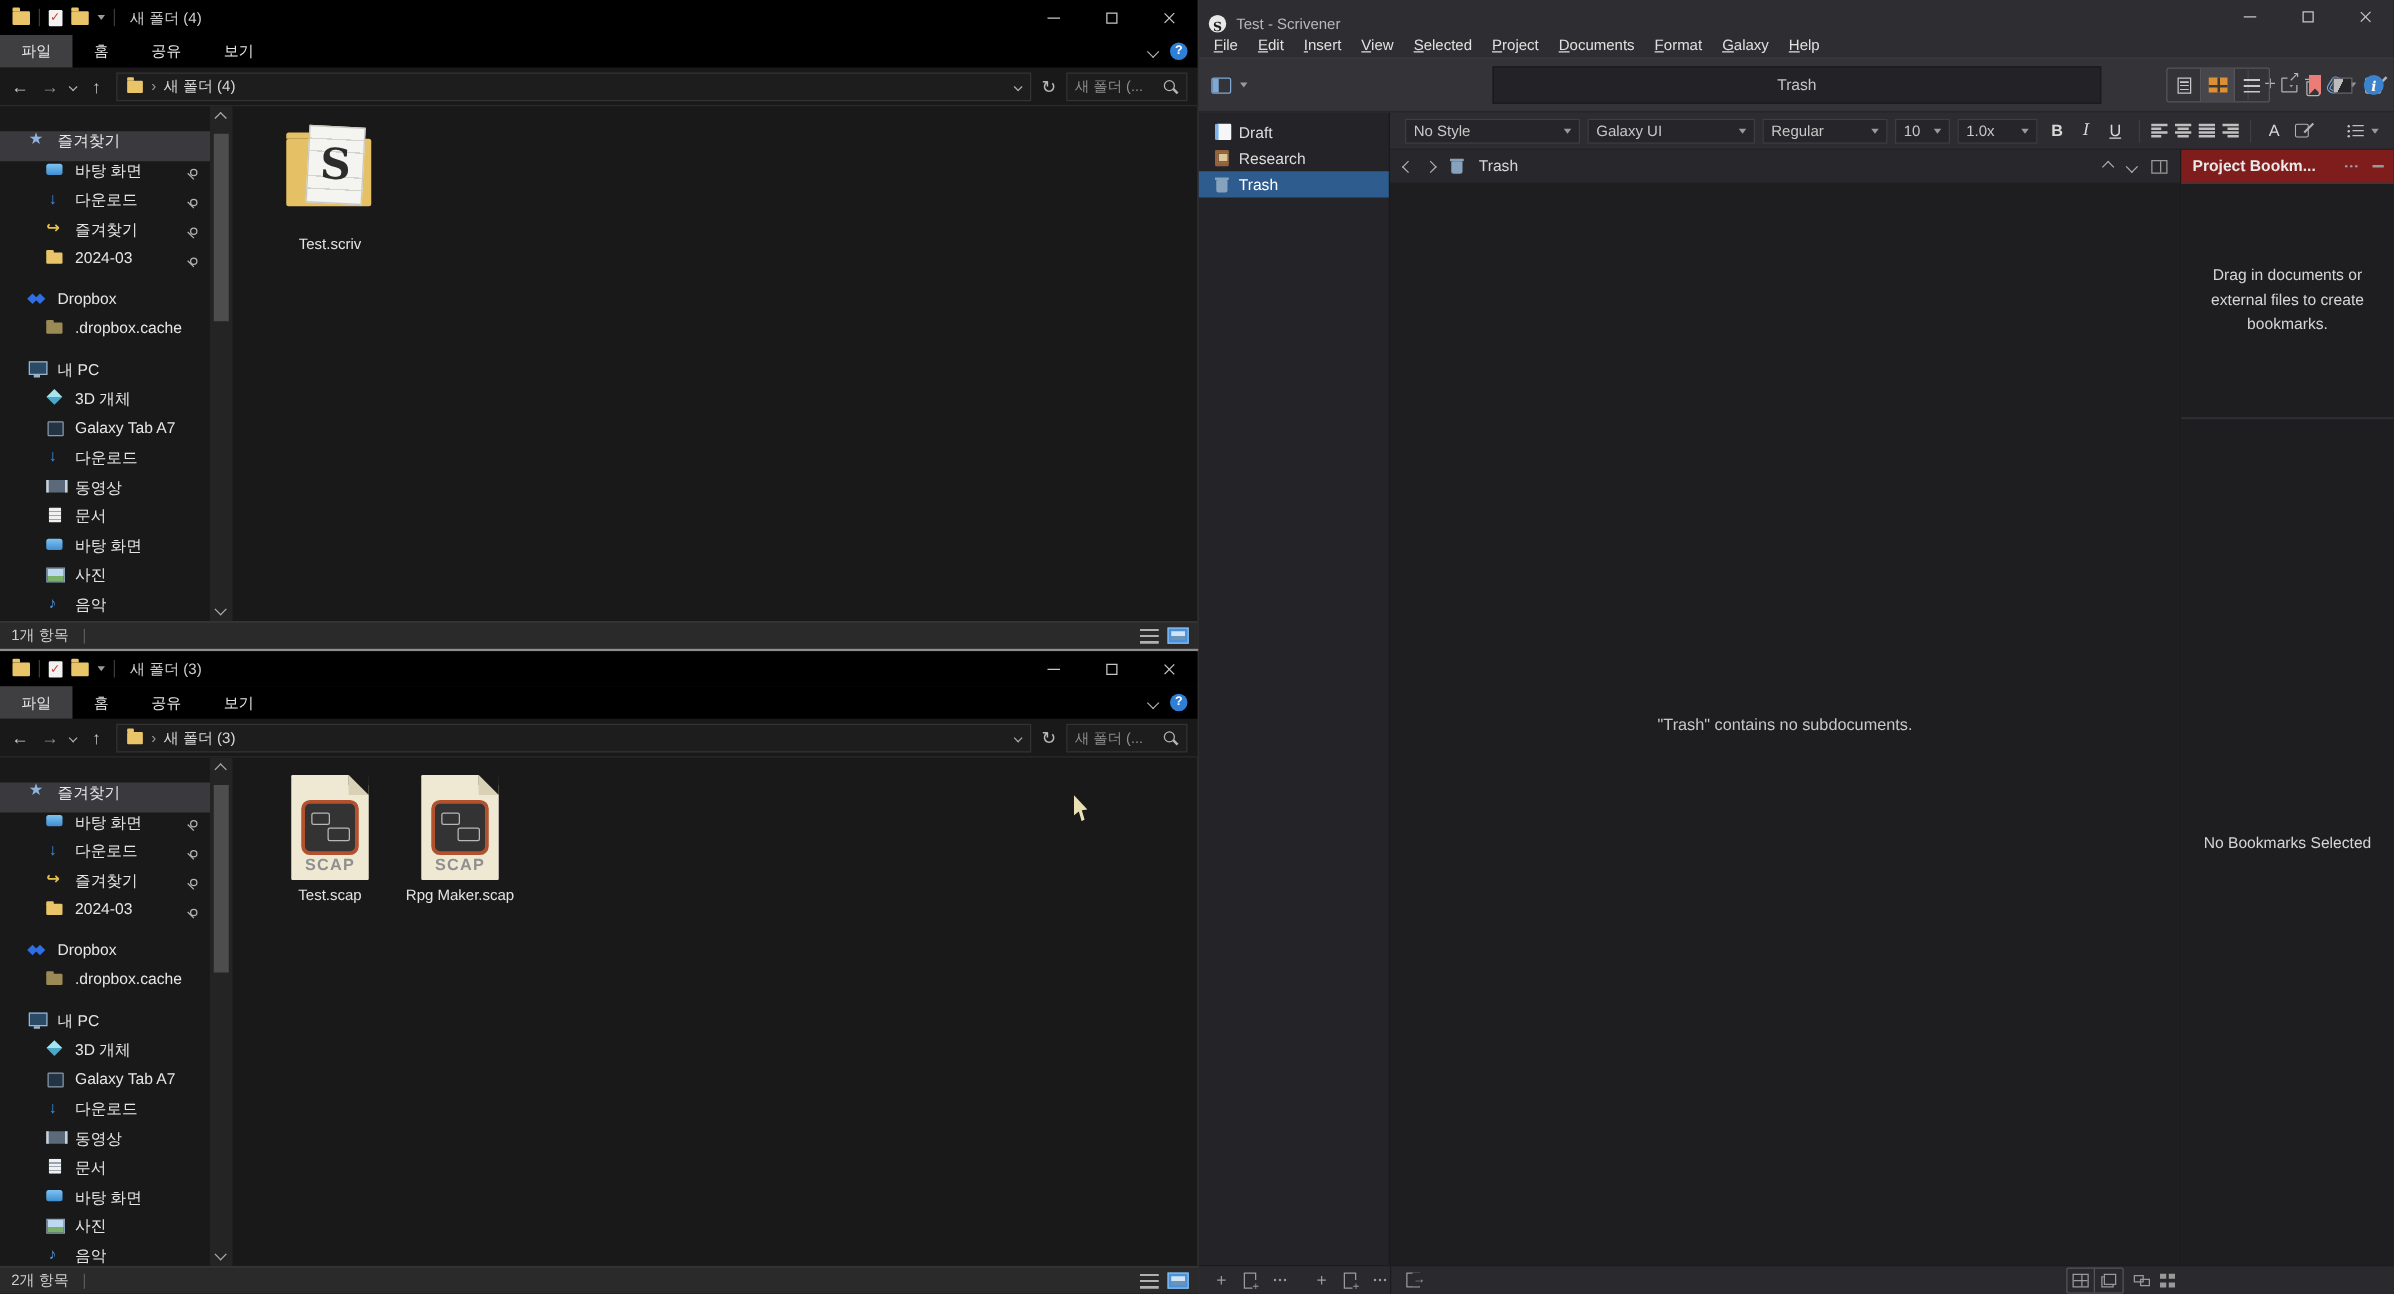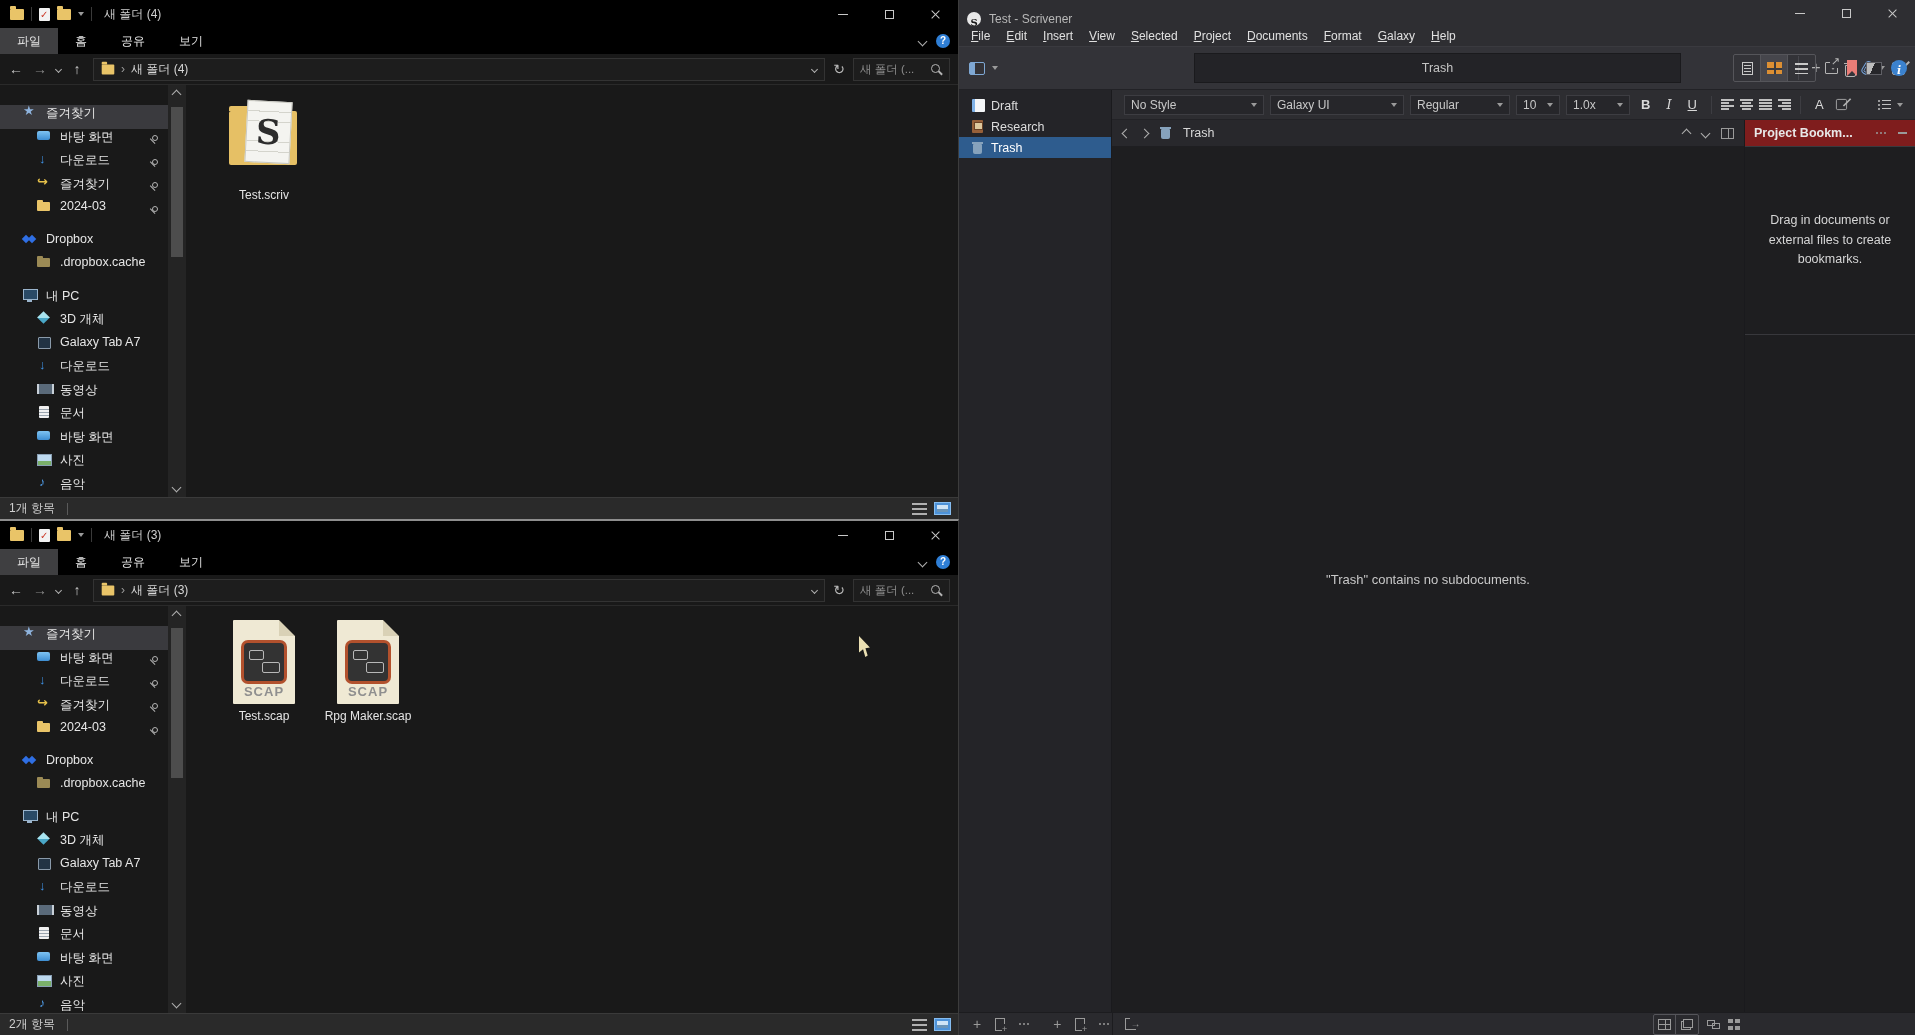--- a/index.html
+++ b/index.html
@@ -737,20 +737,23 @@
           <div class="insp-header">
             <span class="insp-title">Project Bookm...</span>
             <div class="insp-icons">
               <span class="dots3"></span>
               <span class="insp-min"></span>
             </div>
           </div>
           <div class="insp-top">
             <span>Drag in documents or external files to create bookmarks.</span>
           </div>
+          <div class="insp-bottom">
+            <span>No Bookmarks Selected</span>
+          </div>
         </div>
       </div>
     </div>
   </div>
   <div class="sc-footer">
     <span class="fti ft-plus">+</span>
     <span class="fti ft-docplus"></span>
     <span class="dots3"></span>
     <span class="ft-divider"></span>
     <span class="fti ft-plus" style="margin-left:8px">+</span>

